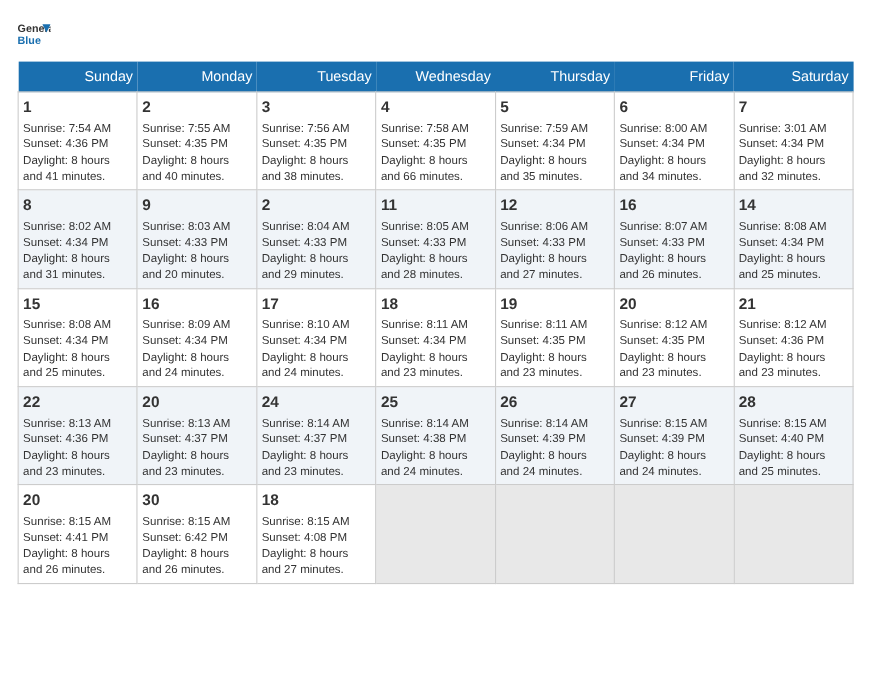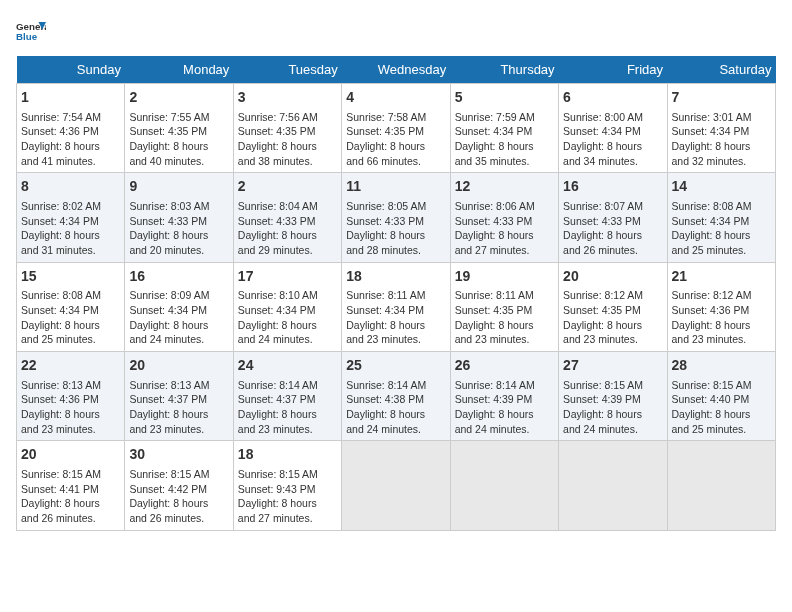--- a/index.html
+++ b/index.html
@@ -319,28 +319,28 @@
         <td>
           <span class="day-num">20</span>
           <div class="cell-text">Sunrise: 8:15 AM</div>
           <div class="cell-text">Sunset: 4:41 PM</div>
           <div class="cell-text">Daylight: 8 hours</div>
           <div class="cell-text">and 26 minutes.</div>
         </td>
         <td>
           <span class="day-num">30</span>
           <div class="cell-text">Sunrise: 8:15 AM</div>
-          <div class="cell-text">Sunset: 4:42 PM</div>
+          <div class="cell-text">Sunset: 6:42 PM</div>
           <div class="cell-text">Daylight: 8 hours</div>
           <div class="cell-text">and 26 minutes.</div>
         </td>
         <td>
           <span class="day-num">18</span>
           <div class="cell-text">Sunrise: 8:15 AM</div>
-          <div class="cell-text">Sunset: 9:43 PM</div>
+          <div class="cell-text">Sunset: 4:08 PM</div>
           <div class="cell-text">Daylight: 8 hours</div>
           <div class="cell-text">and 27 minutes.</div>
         </td>
         <td class="empty"></td>
         <td class="empty"></td>
         <td class="empty"></td>
         <td class="empty"></td>
       </tr>
     </tbody>
 </table>

